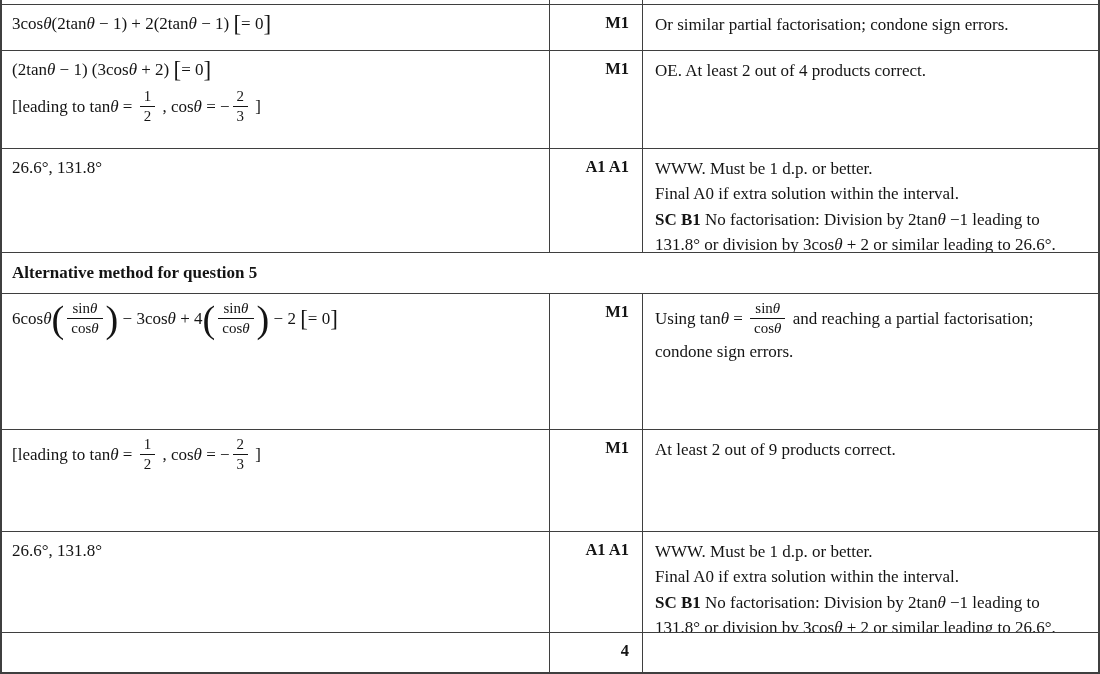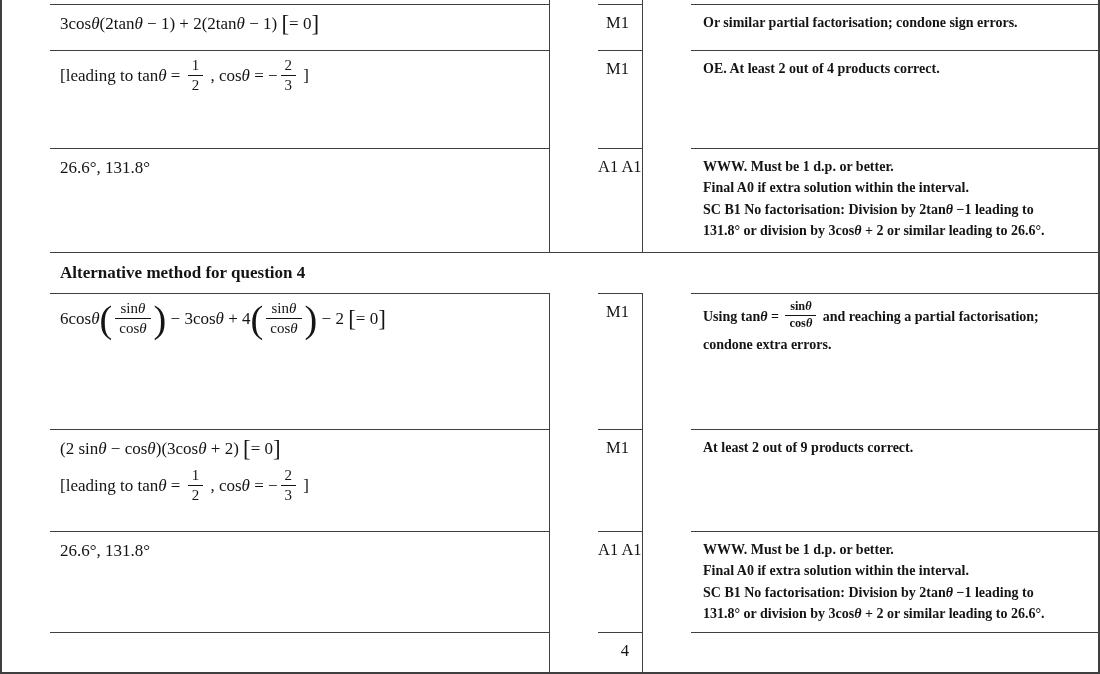--- a/index.html
+++ b/index.html
@@ -17,27 +17,27 @@
     width:1100px;height:674px;background:var(--bg);position:relative;overflow:hidden;
   }
   .tbl{
     width:1100px;height:674px;box-sizing:border-box;
     border:2px solid var(--bc);border-top:none;
     display:grid;
     grid-template-columns:548px 93px 1fr;
     grid-template-rows:4px 46px 98px 104px 41px 136px 102px 101px 1fr;
     background:var(--bg);
   }
-  .cell{box-sizing:border-box;min-width:0;min-height:0;overflow:hidden;margin-left:48px;}
+  .cell{box-sizing:border-box;min-width:0;min-height:0;overflow:hidden;}
   .bt{border-top:1.6px solid var(--bc);}
   .br{border-right:1.6px solid var(--bc);}
   .answer{padding:8px 6px 0 10px;font-size:17px;line-height:1.3;}
   .answer .mline{margin:0 0 9px 0;white-space:nowrap;}
-  .marks{padding:8px 13px 0 0;text-align:right;font-weight:400;font-size:16.5px;white-space:nowrap;}
-  .guidance{padding:8px 6px 0 12px;font-size:14px;line-height:1.38;font-weight:bold;}
+  .marks{padding:8px 13px 0 0;text-align:right;font-weight:700;font-size:16.5px;white-space:nowrap;}
+  .guidance{padding:8px 6px 0 12px;font-size:17px;line-height:1.38;}
   .guidance .mline{margin:0 0 2px 0;white-space:nowrap;}
   .section{
     grid-column:1 / -1;display:flex;align-items:center;
     font-weight:700;font-size:17px;padding-left:10px;
   }
   .total-cell{padding-top:8px;}
   
   .mline i{font-style:italic;}
   .fr{
     display:inline-flex;flex-direction:column;text-align:center;
@@ -61,20 +61,21 @@
 
     <div class="cell br bt answer">
         <div class="mline">3cos<i>θ</i>(2tan<i>θ</i> − 1) + 2(2tan<i>θ</i> − 1) <span class="bigb">[</span>= 0<span class="bigb">]</span></div>
       </div>
     <div class="cell br bt marks">M1</div>
     <div class="cell bt guidance">
         <div class="mline">Or similar partial factorisation; condone sign errors.</div>
       </div>
 
     <div class="cell br bt answer">
+        <div class="mline">(2tan<i>θ</i> − 1) (3cos<i>θ</i> + 2) <span class="bigb">[</span>= 0<span class="bigb">]</span></div>
         <div class="mline">[leading to tan<i>θ</i> = <span class="fr">
             <span class="nu">1</span>
             <span class="de">2</span>
           </span> , cos<i>θ</i> = −<span class="fr">
             <span class="nu">2</span>
             <span class="de">3</span>
           </span> ]</div>
       </div>
     <div class="cell br bt marks">M1</div>
     <div class="cell bt guidance">
@@ -85,42 +86,41 @@
         <div class="mline">26.6°, 131.8°</div>
       </div>
     <div class="cell br bt marks">A1 A1</div>
     <div class="cell bt guidance">
         <div class="mline">WWW. Must be 1 d.p. or better.</div>
         <div class="mline">Final A0 if extra solution within the interval.</div>
         <div class="mline"><b>SC B1</b> No factorisation: Division by 2tan<i>θ</i> −1 leading to</div>
         <div class="mline">131.8° or division by 3cos<i>θ</i> + 2 or similar leading to 26.6°.</div>
       </div>
 
-    <div class="cell bt section">Alternative method for question 4</div>
+    <div class="cell bt section">Alternative method for question 5</div>
 
     <div class="cell br bt answer">
         <div class="mline">6cos<i>θ</i><span class="bigp">(</span><span class="fr">
             <span class="nu">sin<i>θ</i></span>
             <span class="de">cos<i>θ</i></span>
           </span><span class="bigp">)</span> − 3cos<i>θ</i> + 4<span class="bigp">(</span><span class="fr">
             <span class="nu">sin<i>θ</i></span>
             <span class="de">cos<i>θ</i></span>
           </span><span class="bigp">)</span> − 2 <span class="bigb">[</span>= 0<span class="bigb">]</span></div>
       </div>
     <div class="cell br bt marks">M1</div>
     <div class="cell bt guidance">
         <div class="mline">Using tan<i>θ</i> = <span class="fr">
             <span class="nu">sin<i>θ</i></span>
             <span class="de">cos<i>θ</i></span>
           </span> and reaching a partial factorisation;</div>
-        <div class="mline">condone extra errors.</div>
+        <div class="mline">condone sign errors.</div>
       </div>
 
     <div class="cell br bt answer">
-        <div class="mline">(2 sin<i>θ</i> − cos<i>θ</i>)(3cos<i>θ</i> + 2)  <span class="bigb">[</span>= 0<span class="bigb">]</span></div>
         <div class="mline">[leading to tan<i>θ</i> = <span class="fr">
             <span class="nu">1</span>
             <span class="de">2</span>
           </span> , cos<i>θ</i> = −<span class="fr">
             <span class="nu">2</span>
             <span class="de">3</span>
           </span> ]</div>
       </div>
     <div class="cell br bt marks">M1</div>
     <div class="cell bt guidance">

